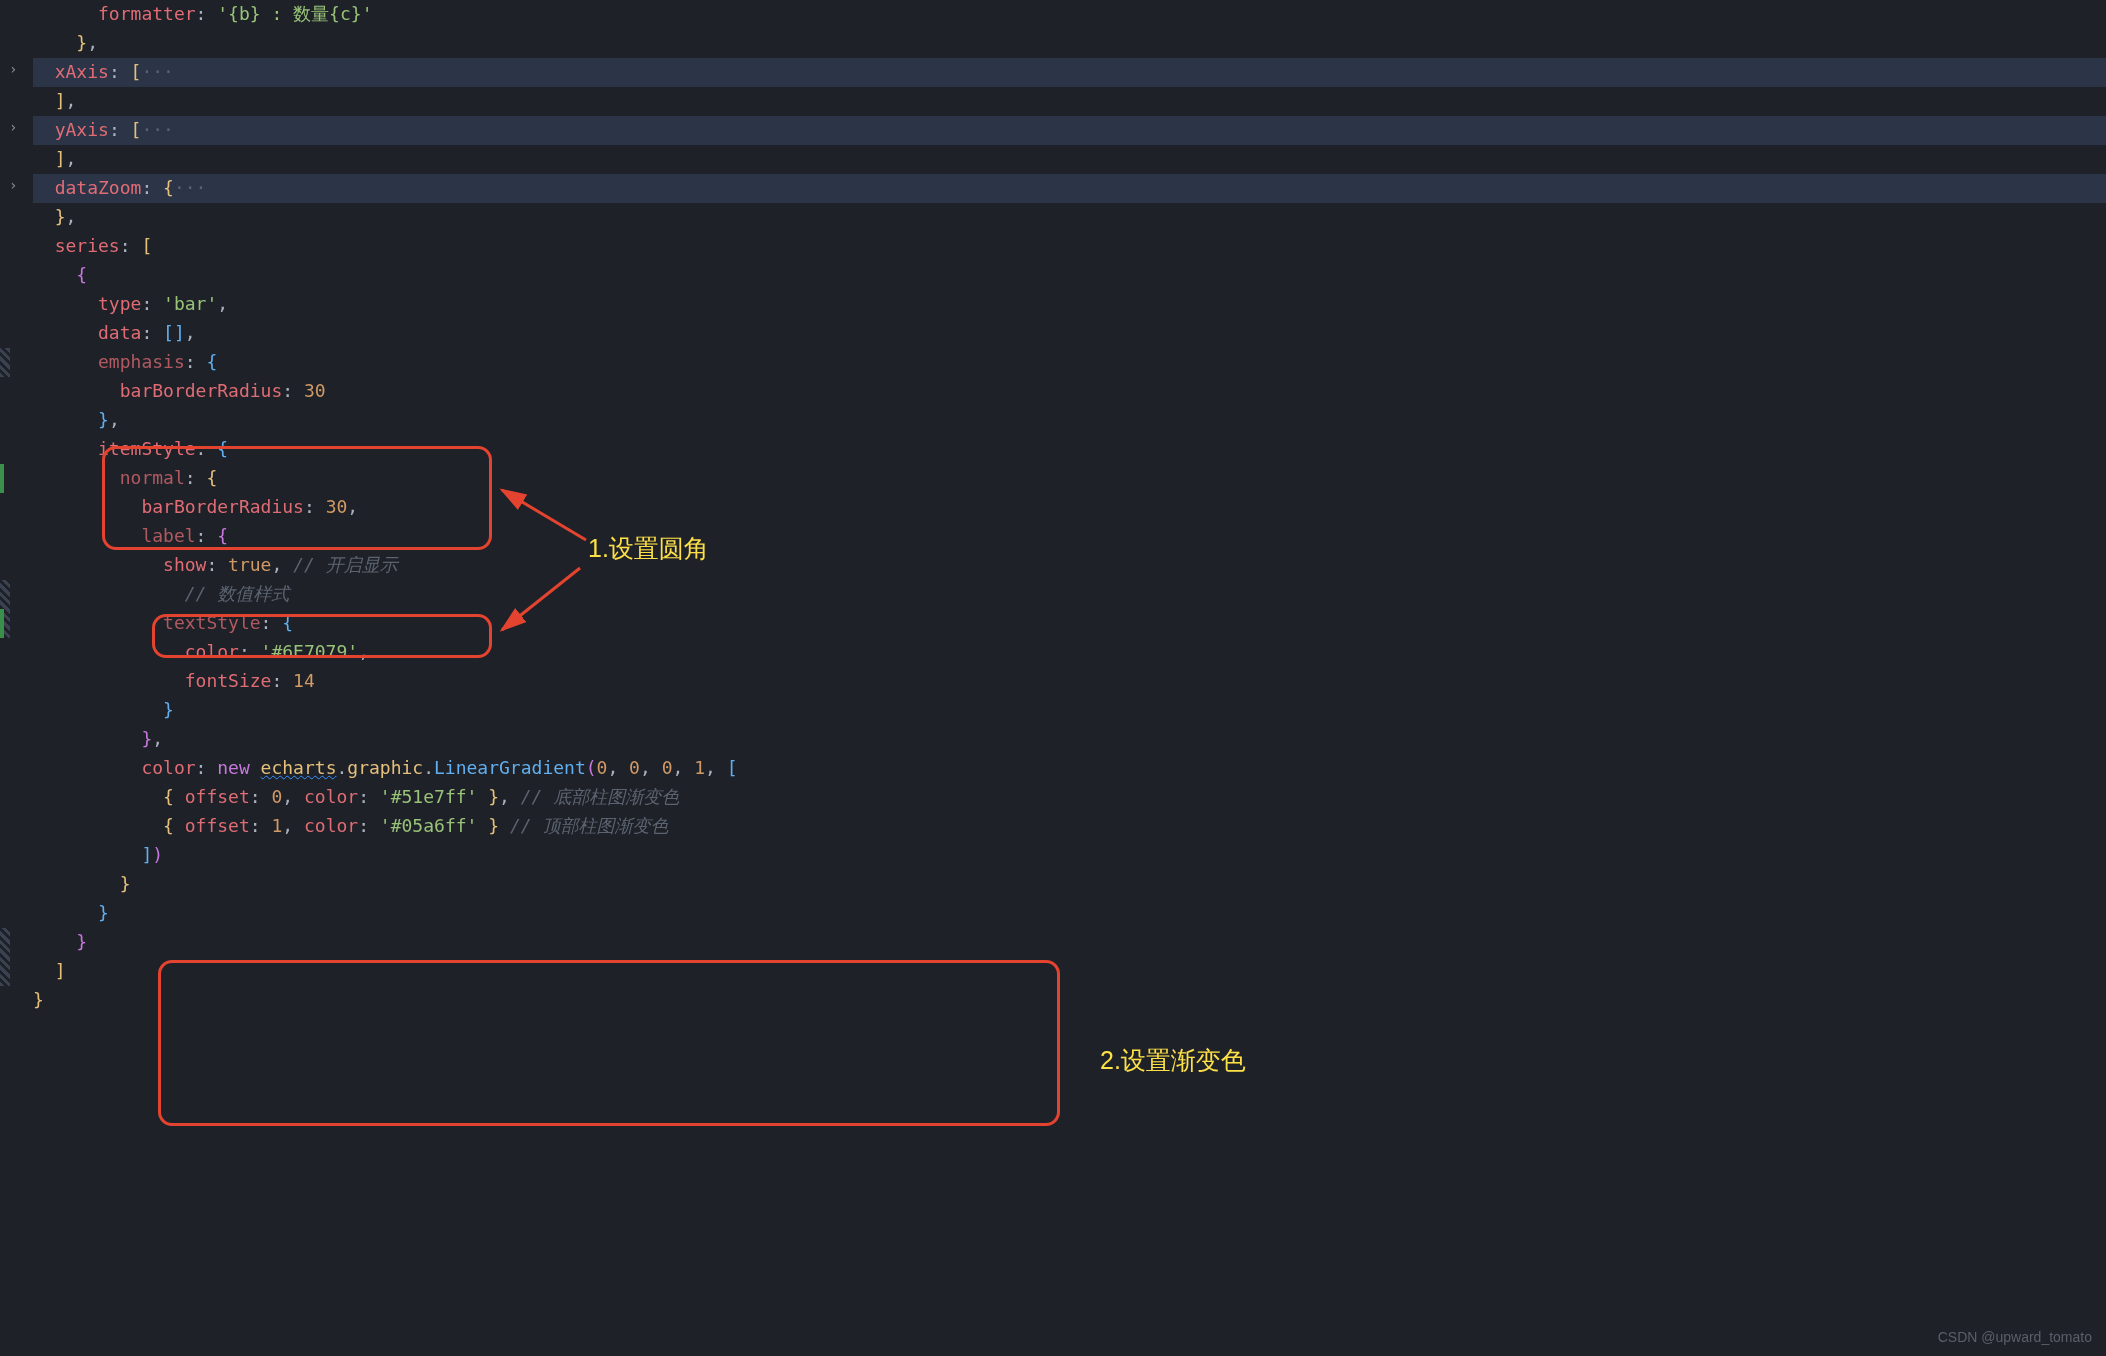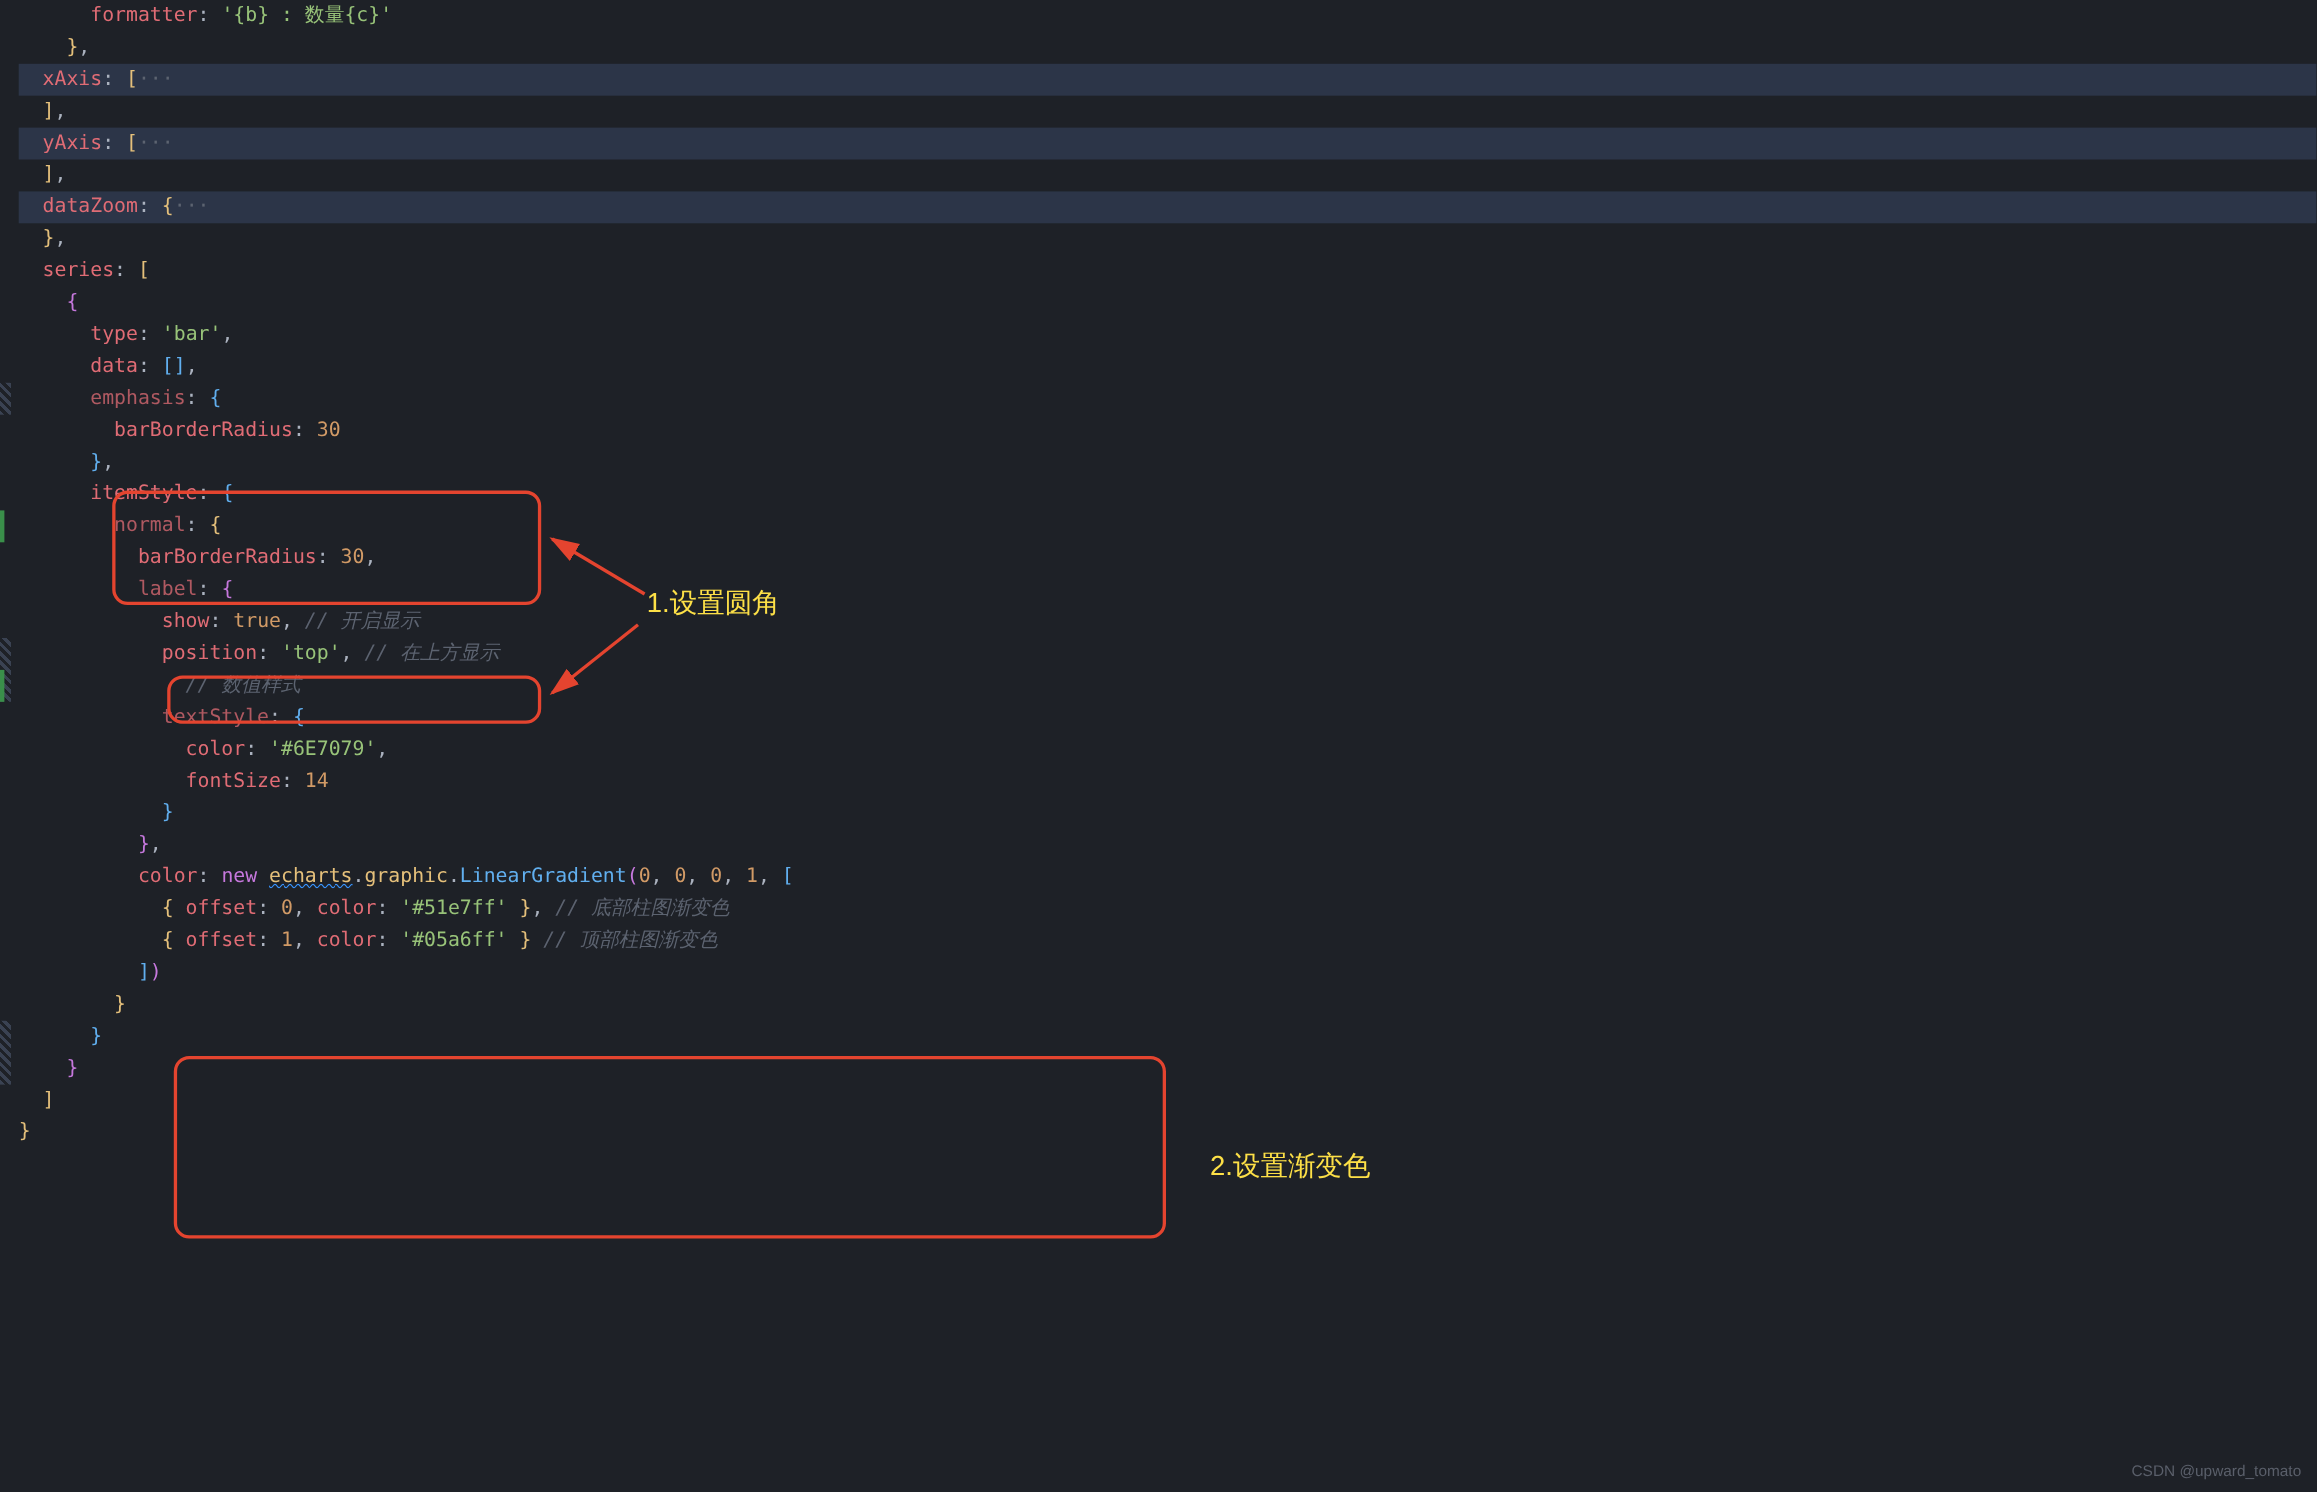--- a/index.html
+++ b/index.html
@@ -19,21 +19,21 @@
       position: relative;
     }
     .fold-chevron {
       color: #8a9099;
       cursor: pointer;
       font-size: 14px;
       display: inline-block;
       width: 20px;
     }
     .code-content {
-      padding-left: 17px;
+      padding-left: 33px;
     }
     .line {
       white-space: pre;
       height: 29px;
       position: relative;
     }
     .line.sel {
       background: #2c3548;
     }
     .key { color: #e06c75; }
@@ -124,21 +124,20 @@
     <div class="line">      <span class="key">type</span><span class="punct">: </span><span class="val-str">'bar'</span><span class="punct">,</span></div>
     <div class="line">      <span class="key">data</span><span class="punct">: </span><span class="bracket-b">[]</span><span class="punct">,</span></div>
     <div class="line">      <span class="key strike-light">emphasis</span><span class="punct">: </span><span class="bracket-b">{</span></div>
     <div class="line">        <span class="key">barBorderRadius</span><span class="punct">: </span><span class="val-num">30</span></div>
     <div class="line">      <span class="bracket-b">}</span><span class="punct">,</span></div>
     <div class="line">      <span class="key">itemStyle</span><span class="punct">: </span><span class="bracket-b">{</span></div>
     <div class="line">        <span class="key strike-light">normal</span><span class="punct">: </span><span class="bracket-y">{</span></div>
     <div class="line">          <span class="key">barBorderRadius</span><span class="punct">: </span><span class="val-num">30</span><span class="punct">,</span></div>
     <div class="line">          <span class="key strike-light">label</span><span class="punct">: </span><span class="bracket">{</span></div>
     <div class="line">            <span class="key">show</span><span class="punct">: </span><span class="val-bool">true</span><span class="punct">, </span><span class="comment">// 开启显示</span></div>
-    <div class="line">            <span class="key">position</span><span class="punct">: </span><span class="val-str">'top'</span><span class="punct">, </span><span class="comment">// 在上方显示</span></div>
     <div class="line">              <span class="comment">// 数值样式</span></div>
     <div class="line">            <span class="key strike-light">textStyle</span><span class="punct">: </span><span class="bracket-b">{</span></div>
     <div class="line">              <span class="key">color</span><span class="punct">: </span><span class="val-str">'#6E7079'</span><span class="punct">,</span></div>
     <div class="line">              <span class="key">fontSize</span><span class="punct">: </span><span class="val-num">14</span></div>
     <div class="line">            <span class="bracket-b">}</span></div>
     <div class="line">          <span class="bracket">}</span><span class="punct">,</span></div>
     <div class="line">          <span class="key">color</span><span class="punct">: </span><span class="kw">new</span> <span class="obj squiggle">echarts</span><span class="punct">.</span><span class="obj">graphic</span><span class="punct">.</span><span class="fn">LinearGradient</span><span class="bracket">(</span><span class="val-num">0</span><span class="punct">, </span><span class="val-num">0</span><span class="punct">, </span><span class="val-num">0</span><span class="punct">, </span><span class="val-num">1</span><span class="punct">, </span><span class="bracket-b">[</span></div>
     <div class="line">            <span class="bracket-y">{</span> <span class="key">offset</span><span class="punct">: </span><span class="val-num">0</span><span class="punct">, </span><span class="key">color</span><span class="punct">: </span><span class="val-str">'#51e7ff'</span> <span class="bracket-y">}</span><span class="punct">, </span><span class="comment">// 底部柱图渐变色</span></div>
     <div class="line">            <span class="bracket-y">{</span> <span class="key">offset</span><span class="punct">: </span><span class="val-num">1</span><span class="punct">, </span><span class="key">color</span><span class="punct">: </span><span class="val-str">'#05a6ff'</span> <span class="bracket-y">}</span> <span class="comment">// 顶部柱图渐变色</span></div>
     <div class="line">          <span class="bracket-b">]</span><span class="bracket">)</span></div>

